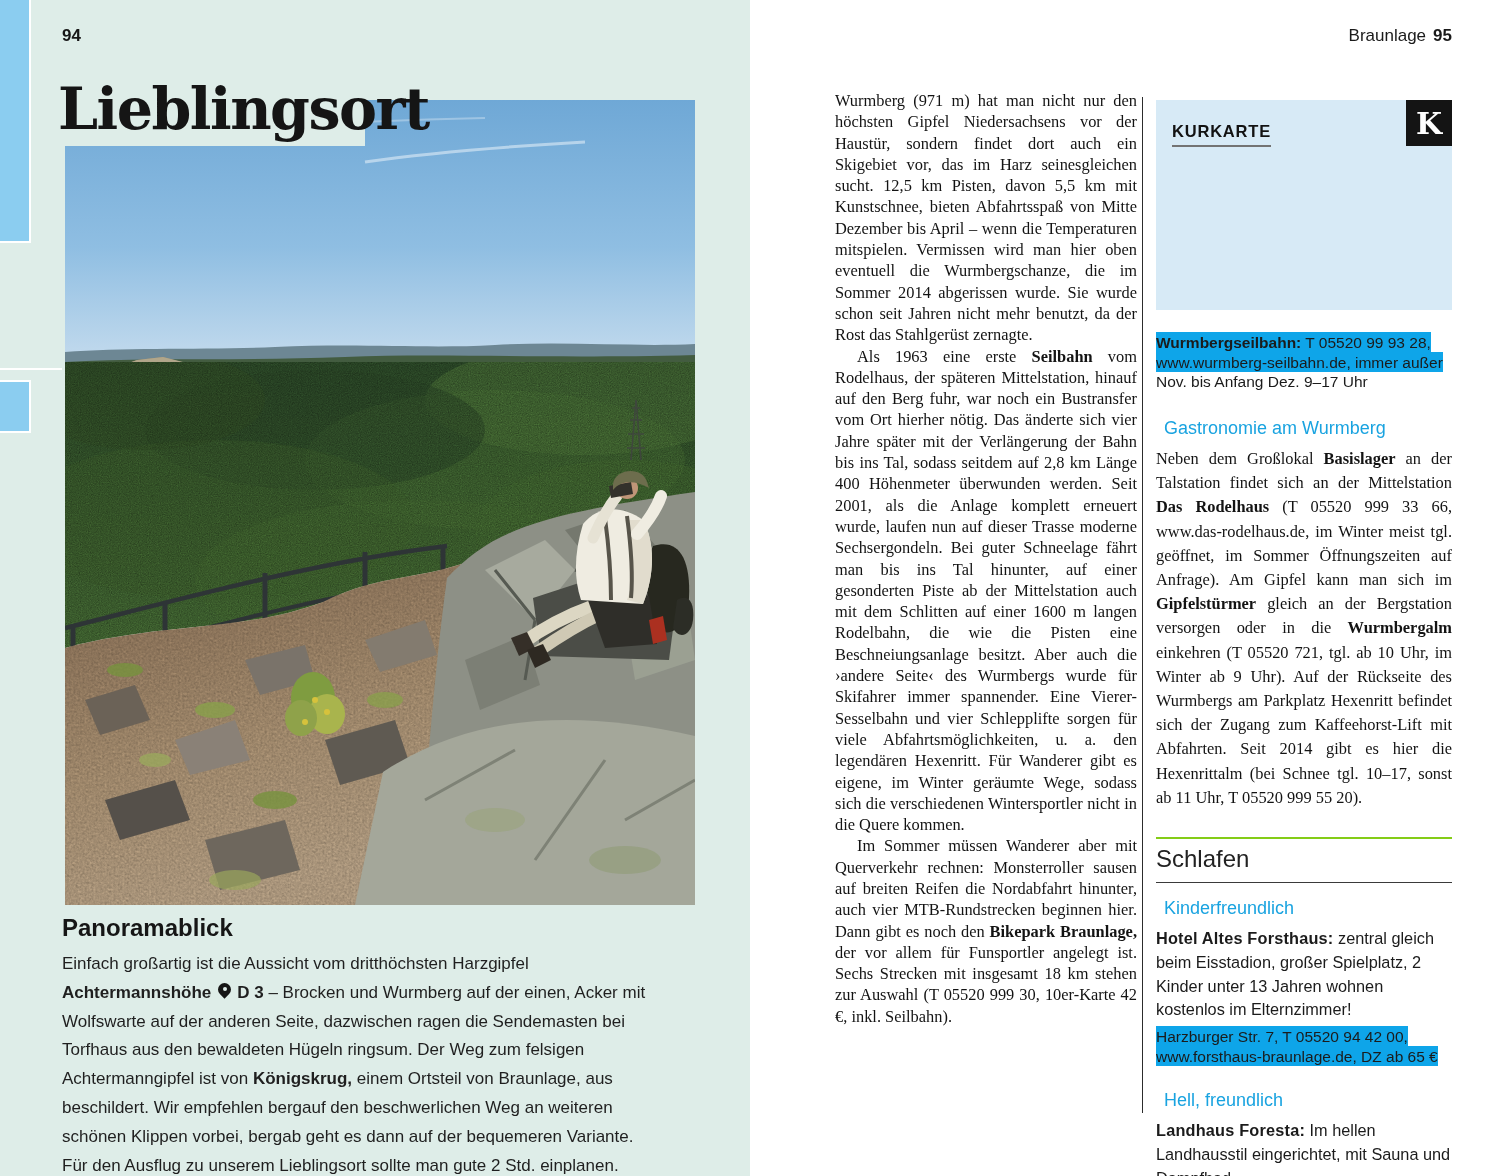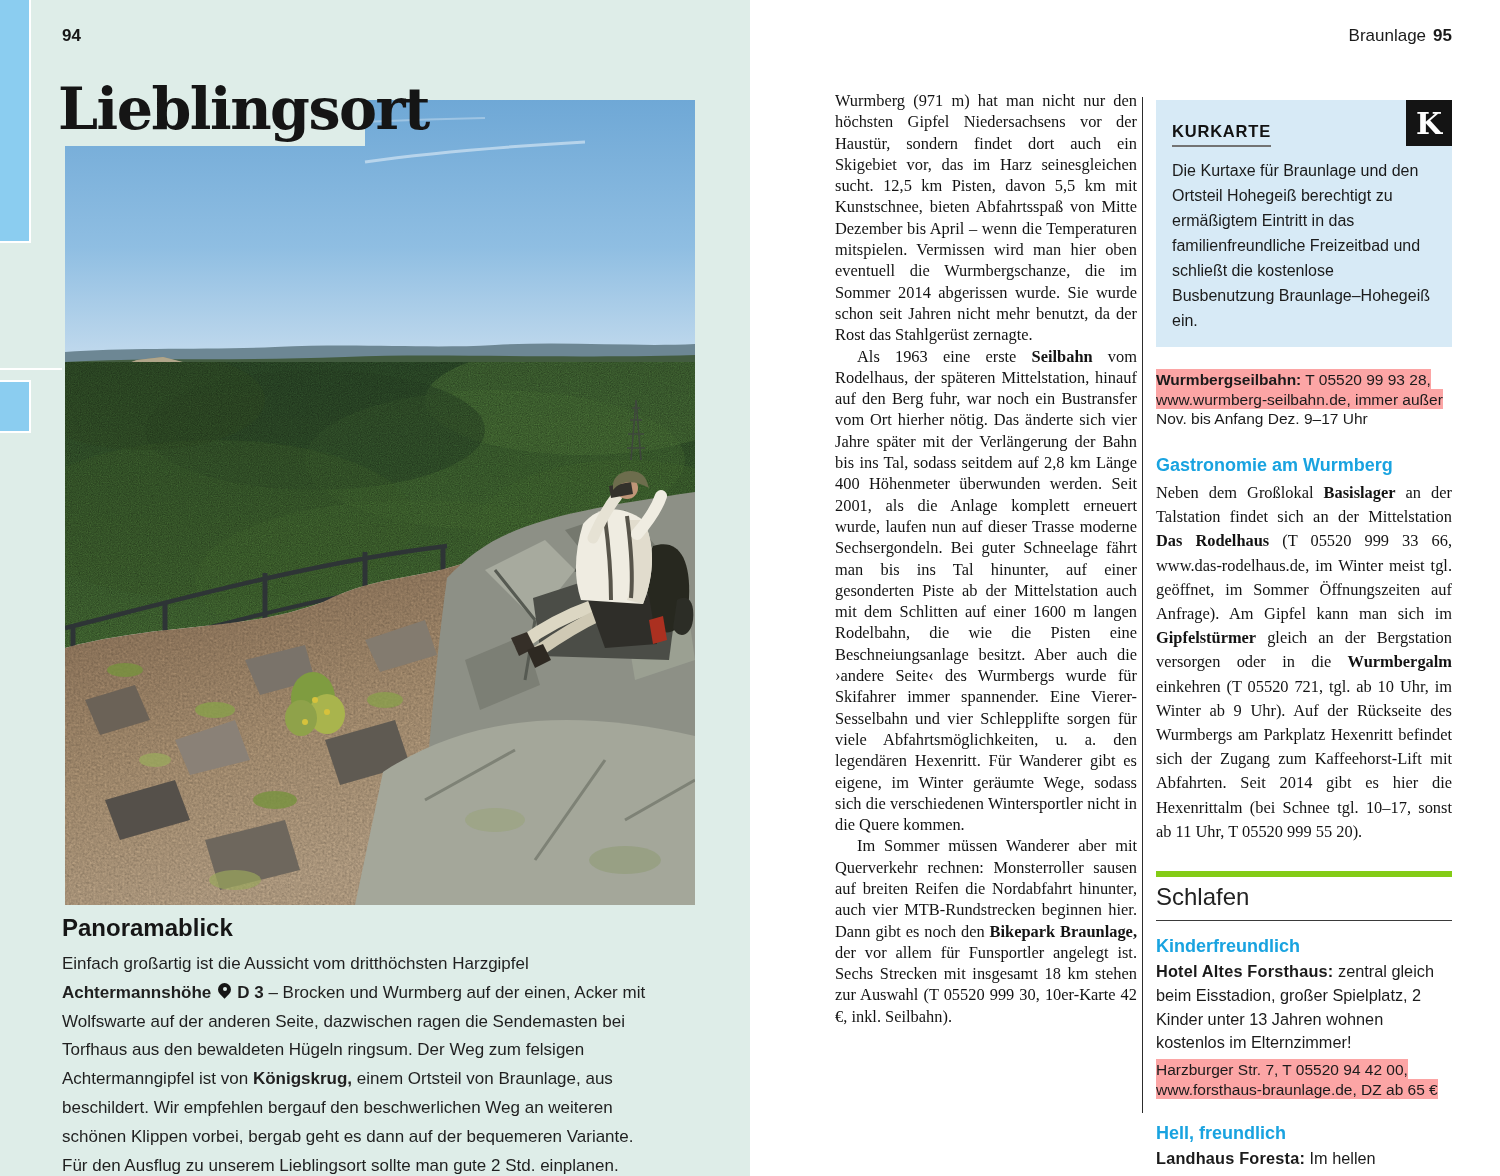--- a/index.html
+++ b/index.html
@@ -3,21 +3,21 @@
 <meta charset="utf-8">
 <style>
   html,body{margin:0;padding:0;}
   body{
     width:1500px;height:1176px;position:relative;overflow:hidden;
     background:#ffffff;
     font-family:"Liberation Sans",sans-serif;
     color:#1c1c1c;
   }
   .b{font-weight:bold;}
-  .hl{background:#fca5a5;padding:1.5px 0;box-decoration-break:clone;-webkit-box-decoration-break:clone;}
+  .hl{background:#0ea5e9;padding:1.5px 0;box-decoration-break:clone;-webkit-box-decoration-break:clone;}
 
   
   .left-page{position:absolute;left:0;top:0;width:750px;height:1176px;background:#deede8;}
   .edge-bar{position:absolute;background:#8bcdf0;box-sizing:border-box;}
   .bar-a{left:0;top:0;width:31px;height:243px;border-right:2px solid #fff;border-bottom:2px solid #fff;}
   .bar-b{left:0;top:380px;width:31px;height:53px;border:2px solid #fff;border-left:none;}
   .hairline{position:absolute;left:0;top:368px;width:62px;height:2px;background:#fff;}
   .pagenum-left{position:absolute;left:62px;top:26px;font-size:17px;font-weight:bold;color:#171717;}
   .headline{
     position:absolute;left:58px;top:80px;margin:0;z-index:3;
@@ -64,28 +64,28 @@
     font-family:"DejaVu Serif",serif;font-weight:bold;font-size:30px;
     display:flex;align-items:center;justify-content:center;
   }
   .k-title{display:inline-block;font-size:16.5px;font-weight:bold;letter-spacing:.8px;color:#121212;
     border-bottom:2px solid #737373;padding-bottom:4px;margin-top:8px;}
   .k-body{margin:11px 0 0 0;font-size:16px;line-height:25px;color:#1b1b1b;}
 
   .contact{margin:0;font-size:15.5px;line-height:20px;color:#1b1b1b;}
   .seilbahn{margin-top:22px;}
 
-  .blue-h{margin:0;font-size:18px;font-weight:bold;color:#19a3e0;}
+  .blue-h{margin:8px;font-size:18px;font-weight:normal;color:#19a3e0;}
   .gastro-h{margin-top:26px;}
   .gastro-body{
     margin:5px 0 0 0;font-family:"Liberation Serif",serif;font-size:16.4px;line-height:24.2px;
     text-align:justify;color:#131313;hyphens:auto;
   }
 
-  .schlafen-wrap{margin-top:27px;border-top:6px solid #84cc16;border-bottom:1px solid #3a3a3a;padding:6px 0 9px 0;}
+  .schlafen-wrap{margin-top:27px;border-top:2px solid #84cc16;border-bottom:1px solid #3a3a3a;padding:6px 0 9px 0;}
   .schlafen-wrap h2{margin:0;font-size:24px;font-weight:400;color:#222;}
 
   .entry{margin-top:15px;}
   .entry + .entry{margin-top:24px;}
   .entry-body{margin:3px 0 0 0;font-size:16.3px;line-height:23.8px;color:#1b1b1b;}
   .entry-body .b{letter-spacing:.2px;}
   .entry .contact{margin-top:4px;}
 </style>
 </head>
 <body>
@@ -249,21 +249,20 @@
     <p class="indent"><span>Als 1963 eine erste </span><span class="b">Seilbahn</span><span> vom Rodelhaus, der späteren Mittelstation, hinauf auf den Berg fuhr, war noch ein Bustransfer vom Ort hierher nötig. Das änderte sich vier Jahre später mit der Verlängerung der Bahn bis ins Tal, sodass seitdem auf 2,8 km Länge 400 Höhenmeter überwunden werden. Seit 2001, als die Anlage komplett erneuert wurde, laufen nun auf dieser Trasse moderne Sechsergondeln. Bei guter Schneelage fährt man bis ins Tal hinunter, auf einer gesonderten Piste ab der Mittelstation auch mit dem Schlitten auf einer 1600 m langen Rodelbahn, die wie die Pisten eine Beschneiungsanlage besitzt. Aber auch die ›andere Seite‹ des Wurmbergs wurde für Skifahrer immer spannender. Eine Vierer-Sesselbahn und vier Schlepplifte sorgen für viele Abfahrtsmöglichkeiten, u. a. den legendären Hexenritt. Für Wanderer gibt es eigene, im Winter geräumte Wege, sodass sich die verschiedenen Wintersportler nicht in die Quere kommen.</span></p>
     <p class="indent"><span>Im Sommer müssen Wanderer aber mit Querverkehr rechnen: Monsterroller sausen auf breiten Reifen die Nordabfahrt hinunter, auch vier MTB-Rundstrecken beginnen hier. Dann gibt es noch den </span><span class="b">Bikepark Braunlage,</span><span> der vor allem für Funsportler angelegt ist. Sechs Strecken mit insgesamt 18 km stehen zur Auswahl (T 05520 999 30, 10er-Karte 42 €, inkl. Seilbahn).</span></p>
   </div>
 
   <div class="divider"></div>
 
   <div class="col-right">
     <div class="kurkarte">
       <div class="k-badge">K</div>
       <div class="k-title">KURKARTE</div>
-      <p class="k-body">Die Kurtaxe für Braunlage und den Ortsteil Hohegeiß berechtigt zu ermäßigtem Eintritt in das familienfreundliche Freizeitbad und schließt die kostenlose Busbenutzung Braunlage–Hohegeiß ein.</p>
     </div>
 
     <p class="contact seilbahn"><span class="b hl">Wurmbergseilbahn:</span><span class="hl"> T 05520 99 93 28, www.wurmberg-seilbahn.de, immer außer</span><span> Nov. bis Anfang Dez. 9–17 Uhr</span></p>
 
     <h3 class="blue-h gastro-h">Gastronomie am Wurmberg</h3>
     <p class="gastro-body"><span>Neben dem Großlokal </span><span class="b">Basislager</span><span> an der Talstation findet sich an der Mittelstation </span><span class="b">Das Rodelhaus</span><span> (T 05520 999 33 66, www.das-rodelhaus.de, im Winter meist tgl. geöffnet, im Sommer Öffnungszeiten auf Anfrage). Am Gipfel kann man sich im </span><span class="b">Gipfelstürmer</span><span> gleich an der Bergstation versorgen oder in die </span><span class="b">Wurmbergalm</span><span> einkehren (T 05520 721, tgl. ab 10 Uhr, im Winter ab 9 Uhr). Auf der Rückseite des Wurmbergs am Parkplatz Hexenritt befindet sich der Zugang zum Kaffeehorst-Lift mit Abfahrten. Seit 2014 gibt es hier die Hexenrittalm (bei Schnee tgl. 10–17, sonst ab 11 Uhr, T 05520 999 55 20).</span></p>
 
     <div class="schlafen-wrap">
       <h2>Schlafen</h2>
     </div>

